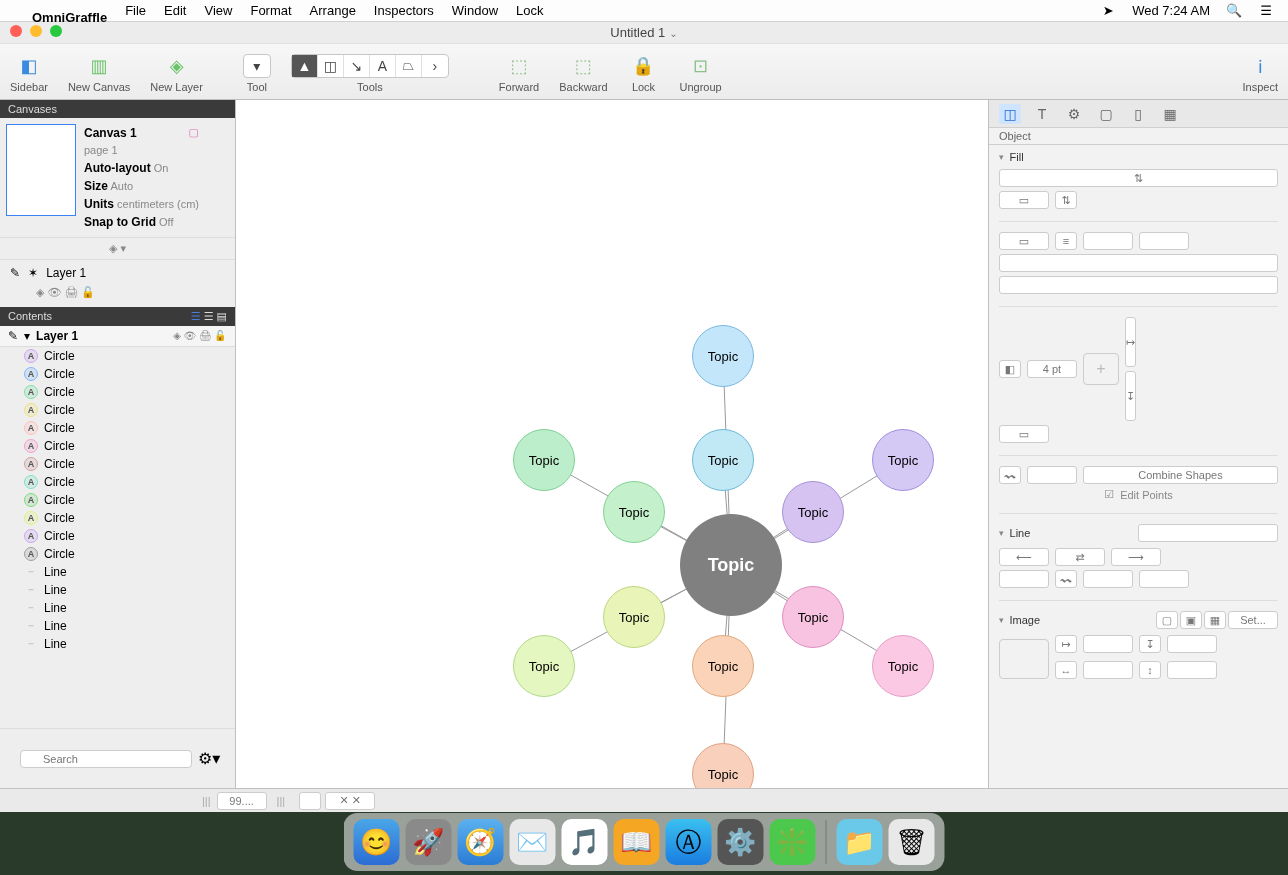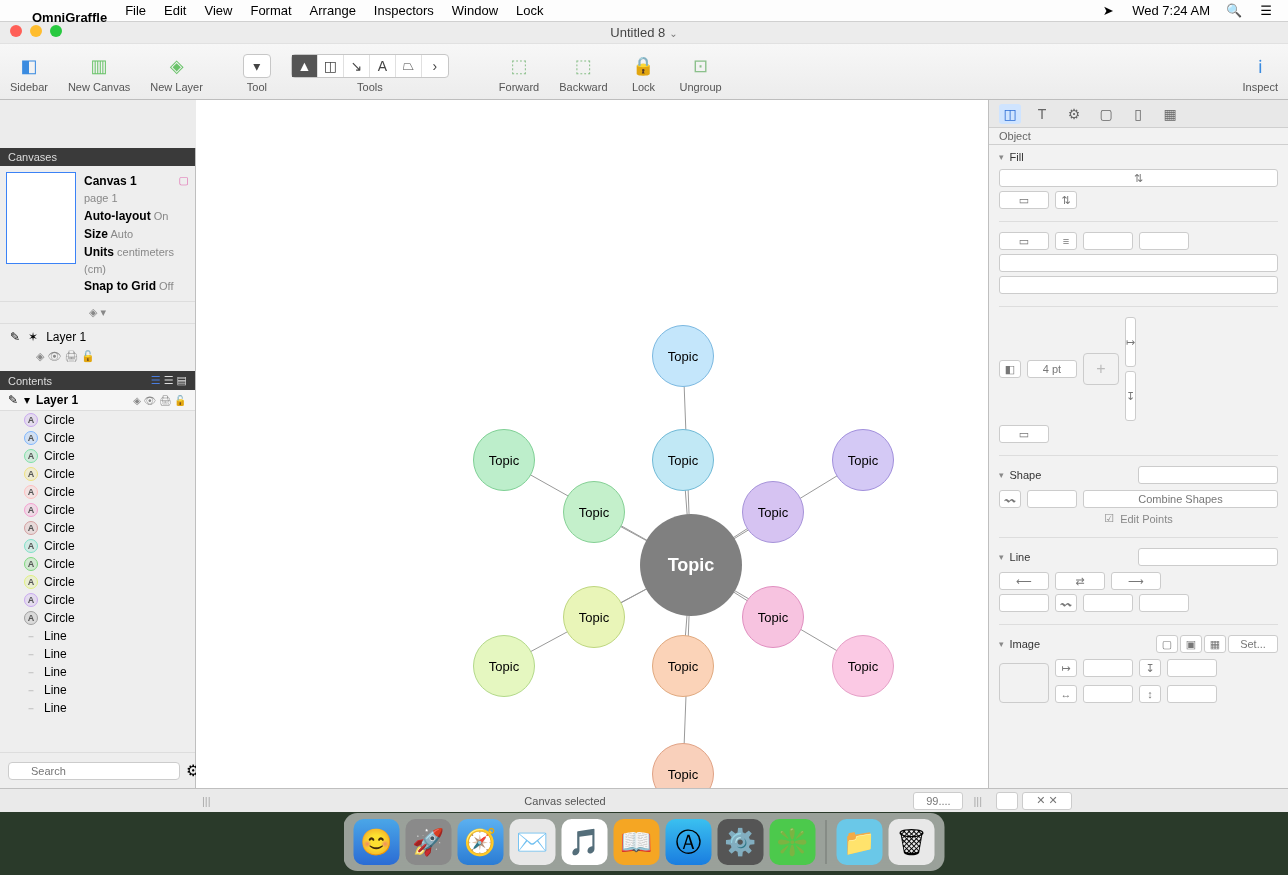--- a/index.html
+++ b/index.html
@@ -27,33 +27,33 @@
 .toolbar .grp .icons{display:flex; gap:6px; height:30px; align-items:center;}
 .toolbar .seg{display:flex;border:1px solid #c7c7c7;border-radius:4px;background:#fff;height:24px;}
 .toolbar .seg span{width:26px;display:flex;align-items:center;justify-content:center;border-right:1px solid #e0e0e0;font-size:14px;color:#444;}
 .toolbar .seg span:last-child{border-right:none;}
 .toolbar .ico{width:32px;display:flex;align-items:center;justify-content:center;font-size:18px;}
 .toolbar .spacer{flex:1;}
 
 .body { display:flex; height: calc(100% - 78px - 24px); }
 
 
-.sidebar-left { width: 196px; background:#eeeeee; border-right:1px solid #bfbfbf; display:flex; flex-direction:column;margin-top:48px;}
+.sidebar-left { width: 236px; background:#eeeeee; border-right:1px solid #bfbfbf; display:flex; flex-direction:column;}
 .panelhdr{background:#3a3a3a;color:#ddd;font-size:11px;padding:3px 8px;display:flex;align-items:center;justify-content:space-between;}
 .canvblk{display:flex;padding:6px;gap:8px;border-bottom:1px solid #ddd;}
 .thumb{width:70px;height:92px;background:#fff;border:1px solid #3b82f6;position:relative;flex-shrink:0;}
 .thumb .mini{position:absolute;left:22px;top:48px;width:26px;height:26px;}
 .canvmeta{font-size:11px;color:#888;line-height:1.5;}
 .canvmeta b{color:#000;font-size:12px;}
 .layers{padding:6px 10px;font-size:12px;display:flex;gap:8px;align-items:center;}
 .contents{flex:1;overflow:auto;font-size:12px;}
 .contents .hdr{background:#f5f5f5;padding:3px 8px;border-bottom:1px solid #ddd;display:flex;align-items:center;gap:6px;}
 .contents .item{padding:2px 8px 2px 24px;display:flex;align-items:center;gap:6px;}
 .cbadge{width:14px;height:14px;border-radius:7px;display:inline-flex;align-items:center;justify-content:center;font-size:9px;font-weight:bold;color:#555;}
-.searchbar{padding:8px;display:flex;gap:6px;align-items:center;border-top:1px solid #ddd;}
+.searchbar{padding:20px;display:flex;gap:6px;align-items:center;border-top:1px solid #ddd;}
 .searchbar input{flex:1;border:1px solid #ccc;border-radius:4px;padding:2px 6px 2px 22px;font-size:11px;background:#fff;}
 
 
 .canvasarea{flex:1;background:#fff;position:relative;overflow:hidden;}
 .node{position:absolute;border-radius:50%;display:flex;align-items:center;justify-content:center;font-size:13px;color:#000;}
 .center{width:102px;height:102px;background:#808080;color:#fff;font-weight:bold;font-size:18px;}
 .med{width:62px;height:62px;}
 
 
 .inspector{width:300px;background:#f2f2f2;border-left:1px solid #bfbfbf;display:flex;flex-direction:column;}
@@ -104,21 +104,21 @@
   </div>
 </div>
 
 <div class="window">
   <div class="titlebar">
     <div class="traffic">
       <span class="t-red"></span>
       <span class="t-yel"></span>
       <span class="t-grn"></span>
     </div>
-    <span class="title"><span>Untitled 8</span><span class="caret">⌄</span></span>
+    <span class="title"><span>Untitled 1</span><span class="caret">⌄</span></span>
   </div>
 
   <div class="toolbar">
     <div class="grp">
         <div class="icons">
           <span class="ico" style="color:#3a8be0">◧</span>
         </div>
         <span>Sidebar</span>
       </div>
     <div class="grp">
@@ -374,24 +374,20 @@
               <div style="display:flex;flex-direction:column;gap:4px;">
                 <div class="ctrl sm">↦</div>
                 <div class="ctrl sm">↧</div>
               </div>
             </div>
           <div class="row">
               <div class="ctrl sm">▭</div>
             </div>
         </div>
         <div class="section">
-          <div class="secthdr triopen">
-              <span>Shape</span>
-              <div class="ctrl" style="margin-left:auto;flex:0 0 140px"></div>
-            </div>
           <div class="row">
               <div class="ctrl icon">〰</div>
               <div class="ctrl sm"></div>
               <div class="ctrl">Combine Shapes</div>
             </div>
           <div class="row" style="justify-content:center;color:#888">☑ <span>Edit Points</span></div>
         </div>
         <div class="section">
           <div class="secthdr triopen">
               <span>Line</span>
@@ -437,21 +433,20 @@
             </div>
           </div>
         </div>
       </div>
     </div>
   </div>
 
   <div class="statusbar">
     <span style="width:196px"></span>
     <span style="padding:0 6px;color:#aaa">|||</span>
-    <span class="center">Canvas selected</span>
     <span class="ctrl" style="flex:0 0 50px;margin-right:4px">99....</span>
     <span style="padding:0 6px;color:#aaa">|||</span>
     <span style="width:300px;display:flex;gap:4px;padding:0 8px;align-items:center">
       <div class="ctrl icon"></div>
       <div class="ctrl" style="flex:0 0 50px">✕ ✕</div>
     </span>
   </div>
 </div>
 
 <div class="dock">

